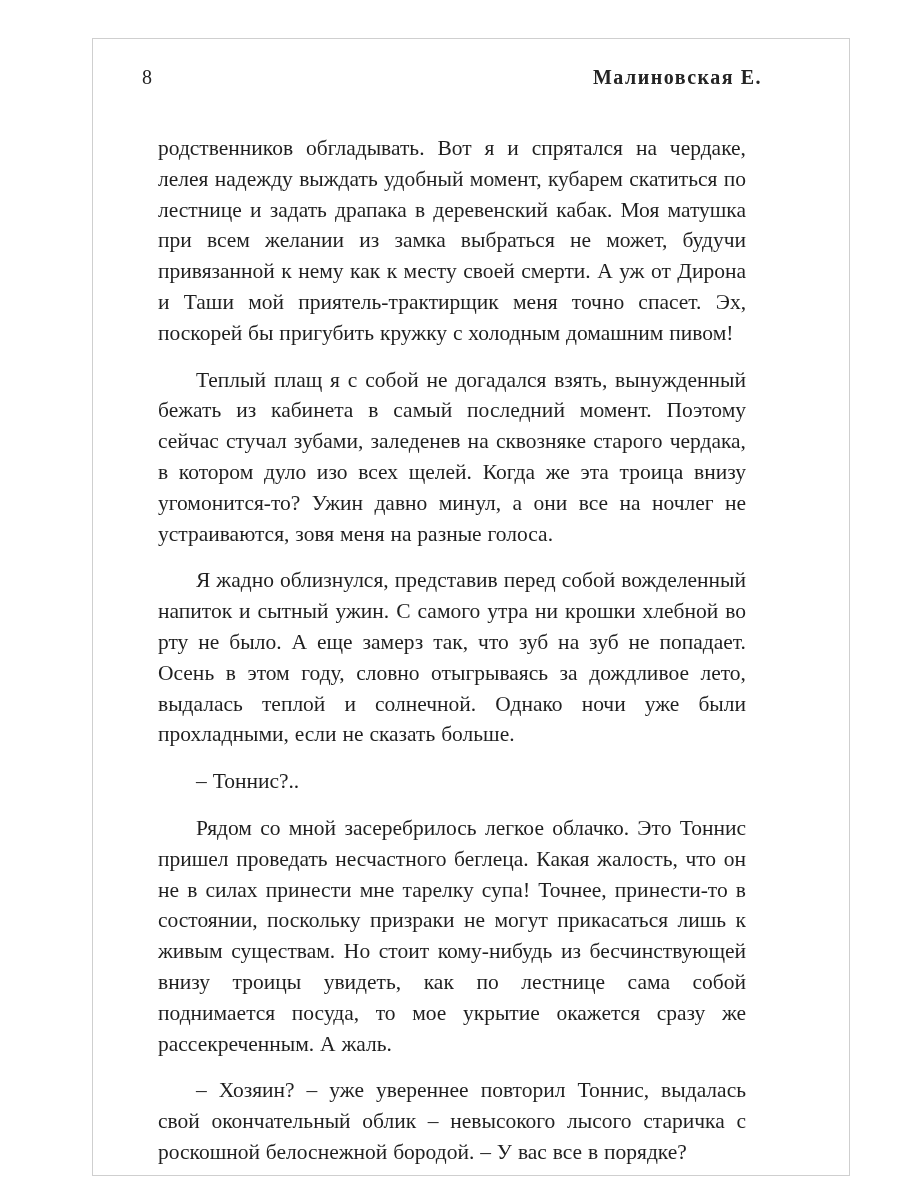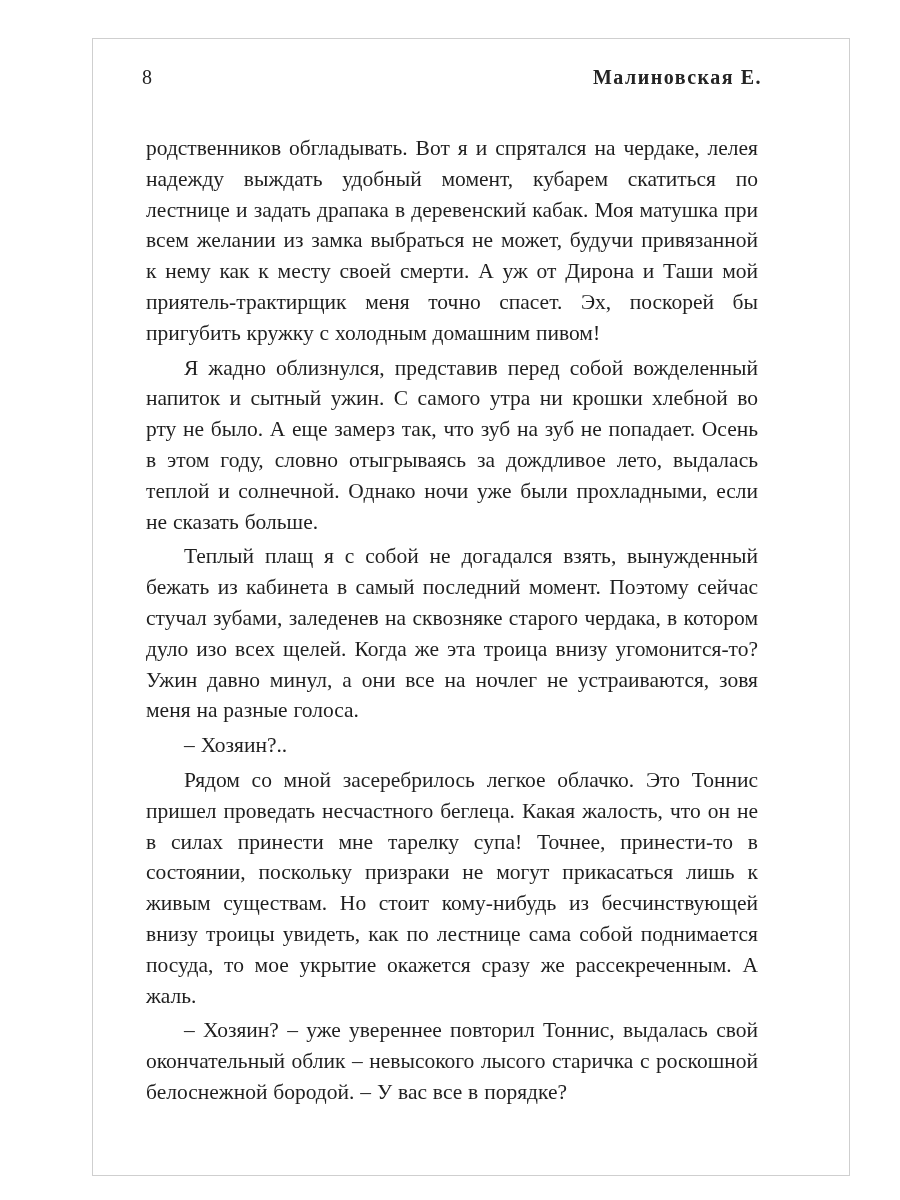--- a/index.html
+++ b/index.html
@@ -47,39 +47,39 @@
   .body-text {
     margin-top: 44px;
     font-size: 21.5px;
     line-height: 30.8px;
     text-align: justify;
     hyphens: auto;
     -webkit-hyphens: auto;
     word-spacing: 0.5px;
   }
   .body-text p {
-    margin: 4px;
+    margin: 16px;
     text-indent: 38px;
   }
   .body-text p.no-indent {
     text-indent: 0;
   }
 </style>
 </head>
 <body>
 
 <div class="page-border"></div>
 
 <div class="content">
   <div class="page-header">
     <span class="page-number">8</span>
     <span class="running-title">Малиновская Е.</span>
   </div>
 
   <div class="body-text">
     <p class="no-indent">родственников обгладывать. Вот я и спрятался на чердаке, лелея надежду выждать удобный момент, кубарем скатиться по лестнице и задать драпака в деревенский кабак. Моя матушка при всем желании из замка выбраться не может, будучи привязанной к нему как к месту своей смерти. А уж от Дирона и Таши мой приятель-трактирщик меня точно спасет. Эх, поскорей бы пригубить кружку с холодным домашним пивом!</p>
+    <p>Теплый плащ я с собой не догадался взять, вынужденный бежать из кабинета в самый последний момент. Поэтому сейчас стучал зубами, заледенев на сквозняке старого чердака, в котором дуло изо всех щелей. Когда же эта троица внизу угомонится-то? Ужин давно минул, а они все на ночлег не устраиваются, зовя меня на разные голоса.</p>
     <p>Я жадно облизнулся, представив перед собой вожделенный напиток и сытный ужин. С самого утра ни крошки хлебной во рту не было. А еще замерз так, что зуб на зуб не попадает. Осень в этом году, словно отыгрываясь за дождливое лето, выдалась теплой и солнечной. Однако ночи уже были прохладными, если не сказать больше.</p>
-    <p>Теплый плащ я с собой не догадался взять, вынужденный бежать из кабинета в самый последний момент. Поэтому сейчас стучал зубами, заледенев на сквозняке старого чердака, в котором дуло изо всех щелей. Когда же эта троица внизу угомонится-то? Ужин давно минул, а они все на ночлег не устраиваются, зовя меня на разные голоса.</p>
-    <p>– Хозяин?..</p>
+    <p>– Тоннис?..</p>
     <p>Рядом со мной засеребрилось легкое облачко. Это Тоннис пришел проведать несчастного беглеца. Какая жалость, что он не в силах принести мне тарелку супа! Точнее, принести-то в состоянии, поскольку призраки не могут прикасаться лишь к живым существам. Но стоит кому-нибудь из бесчинствующей внизу троицы увидеть, как по лестнице сама собой поднимается посуда, то мое укрытие окажется сразу же рассекреченным. А жаль.</p>
     <p>– Хозяин? – уже увереннее повторил Тоннис, выдалась свой окончательный облик – невысокого лысого старичка с роскошной белоснежной бородой. – У вас все в порядке?</p>
   </div>
 </div>
 
 </body></html>

